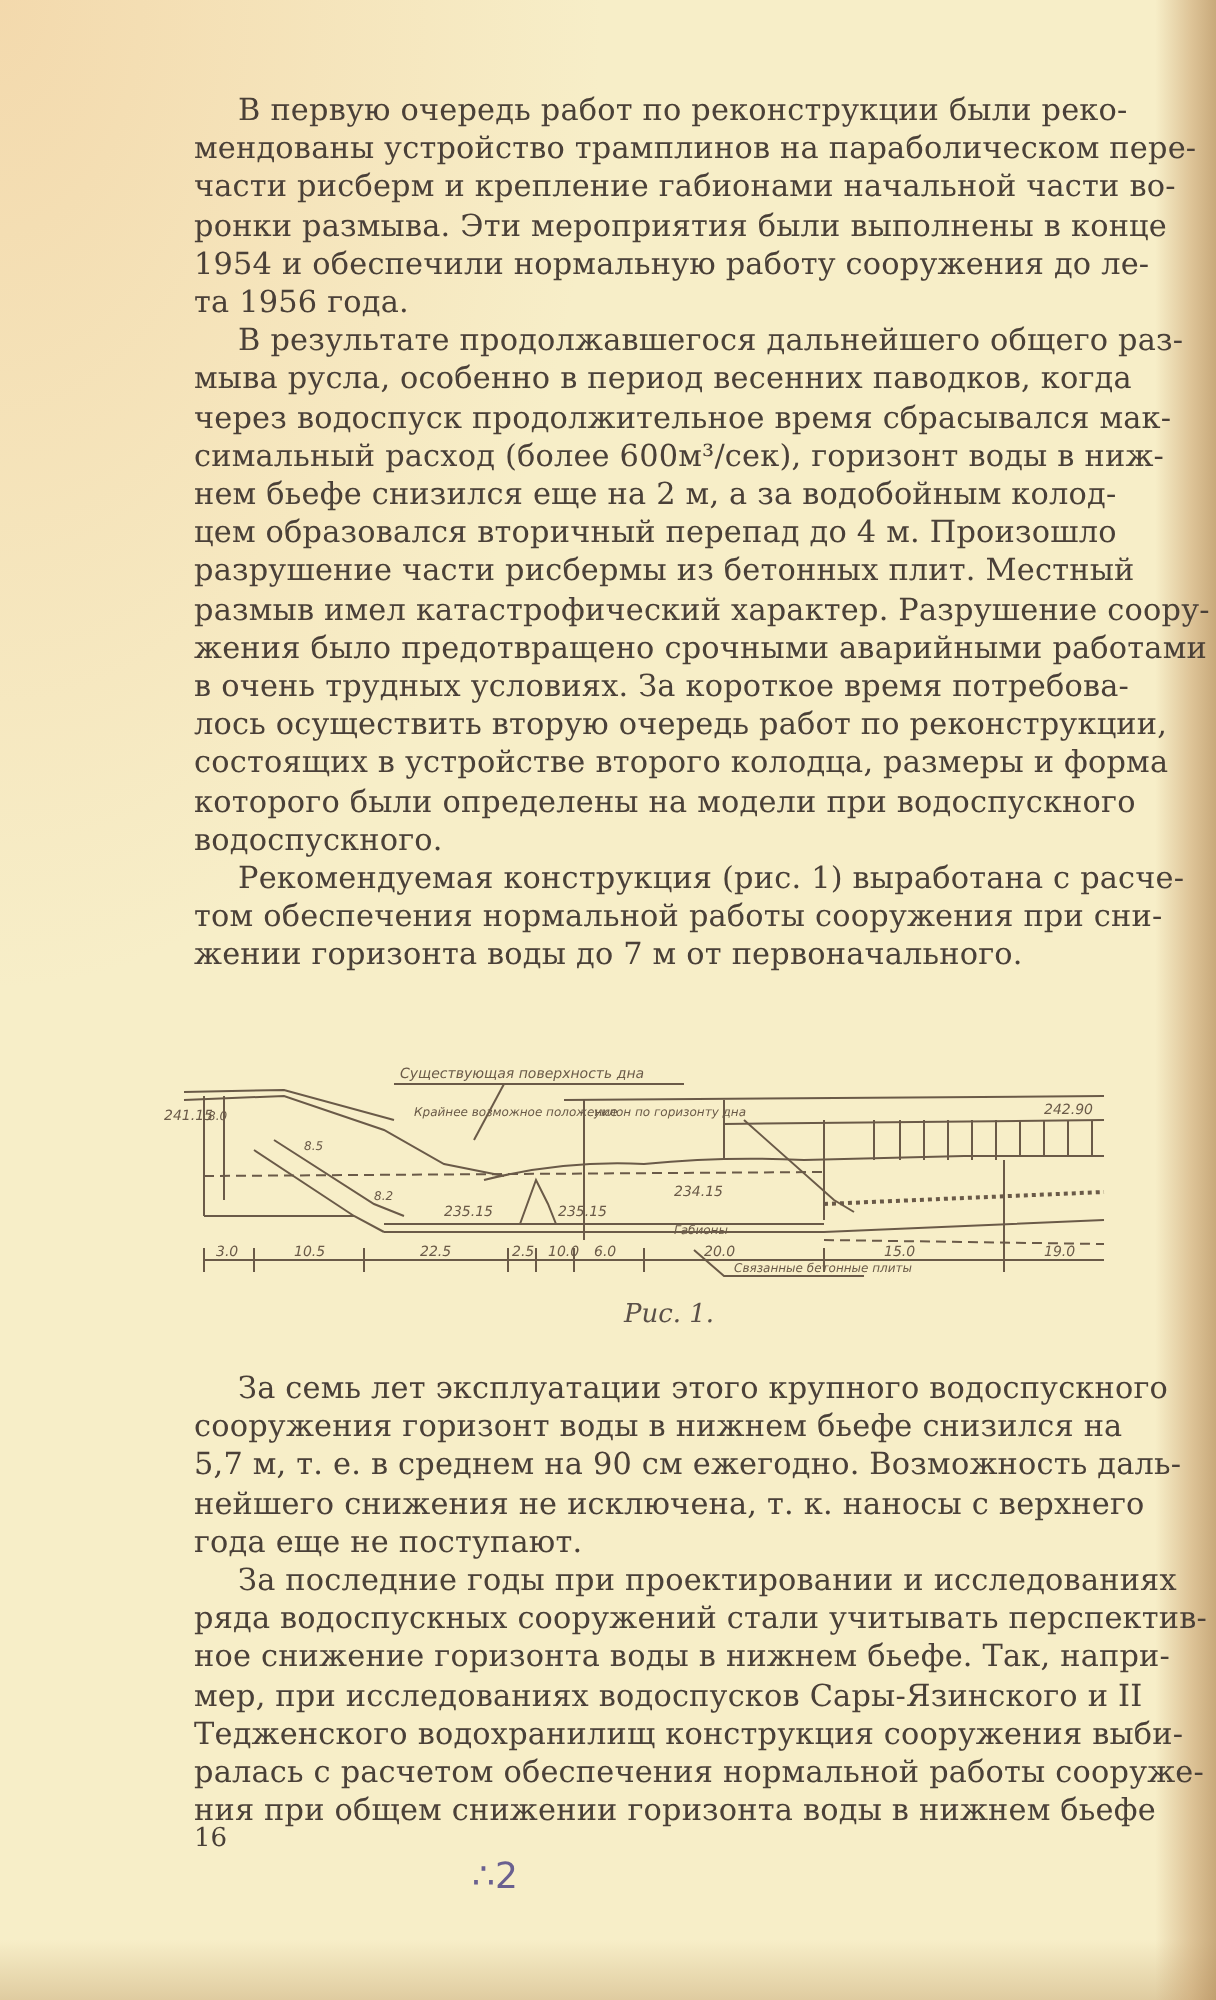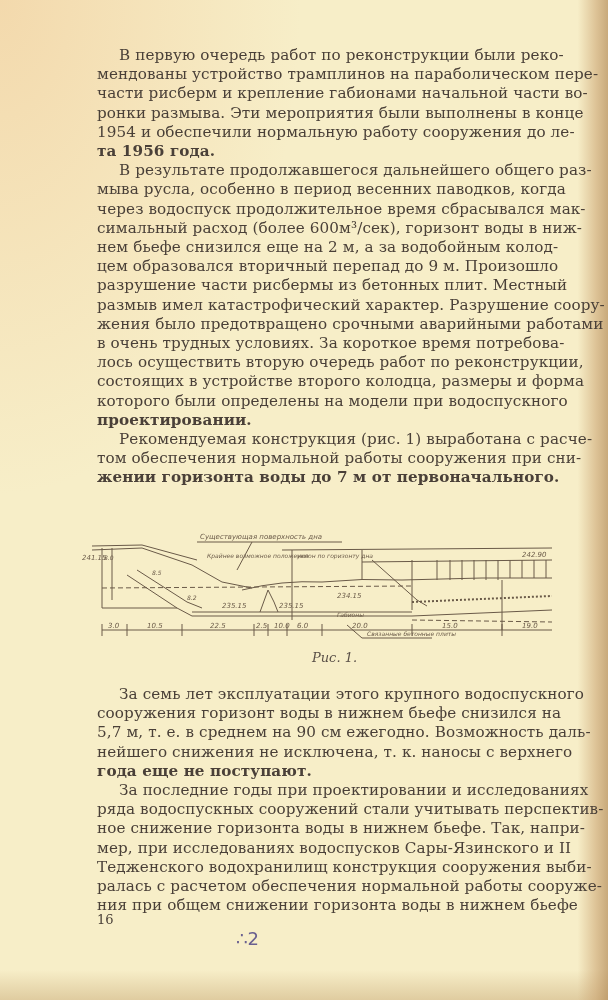--- a/index.html
+++ b/index.html
@@ -20,21 +20,21 @@
   }
   .text-block {
     position: absolute; left: 97px; width: 445px;
     font-size: 15.2px; line-height: 19.2px;
     text-align: justify;
     letter-spacing: 0.1px;
   }
   .para { margin: 0; }
   .para .line { display: block; text-align: justify; text-align-last: justify; white-space: nowrap; }
   .para .line.first { text-indent: 22px; }
-  .para .line.last { text-align-last: left; font-weight: bold; }
+  .para .line.last { text-align-last: left; }
   .block1 { top: 46px; }
   .block2 { top: 685px; }
   .figure {
     position: absolute; left: 82px; top: 520px; width: 480px; height: 120px;
   }
   .caption {
     position: absolute; left: 312px; top: 650px;
     font-size: 13px; font-style: italic; color: #5a5048; text-align: right;
   }
   .page-number {
@@ -60,29 +60,29 @@
       <span class="line">ронки размыва. Эти мероприятия были выполнены в конце</span>
       <span class="line">1954 и обеспечили нормальную работу сооружения до ле-</span>
       <span class="line last">та 1956 года.</span>
     </p>
     <p class="para">
       <span class="line first">В результате продолжавшегося дальнейшего общего раз-</span>
       <span class="line">мыва русла, особенно в период весенних паводков, когда</span>
       <span class="line">через водоспуск продолжительное время сбрасывался мак-</span>
       <span class="line">симальный расход (более 600м³/сек), горизонт воды в ниж-</span>
       <span class="line">нем бьефе снизился еще на 2 м, а за водобойным колод-</span>
-      <span class="line">цем образовался вторичный перепад до 9 м. Произошло</span>
+      <span class="line">цем образовался вторичный перепад до 4 м. Произошло</span>
       <span class="line">разрушение части рисбермы из бетонных плит. Местный</span>
       <span class="line">размыв имел катастрофический характер. Разрушение соору-</span>
       <span class="line">жения было предотвращено срочными аварийными работами</span>
       <span class="line">в очень трудных условиях. За короткое время потребова-</span>
       <span class="line">лось осуществить вторую очередь работ по реконструкции,</span>
       <span class="line">состоящих в устройстве второго колодца, размеры и форма</span>
       <span class="line">которого были определены на модели при водоспускного</span>
-      <span class="line last">проектировании.</span>
+      <span class="line last">водоспускного.</span>
     </p>
     <p class="para">
       <span class="line first">Рекомендуемая конструкция (рис. 1) выработана с расче-</span>
       <span class="line">том обеспечения нормальной работы сооружения при сни-</span>
       <span class="line last">жении горизонта воды до 7 м от первоначального.</span>
     </p>
   </div>
 
   <div class="figure">
     <svg width="480" height="120" viewBox="0 0 480 120" xmlns="http://www.w3.org/2000/svg">

